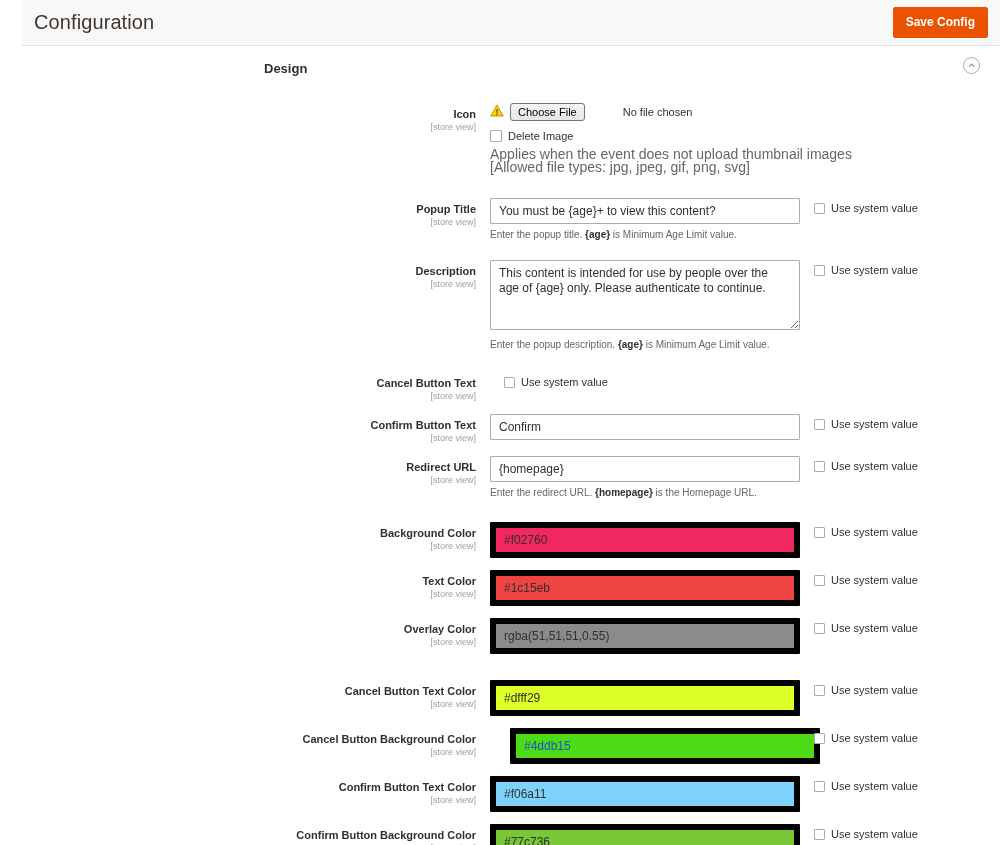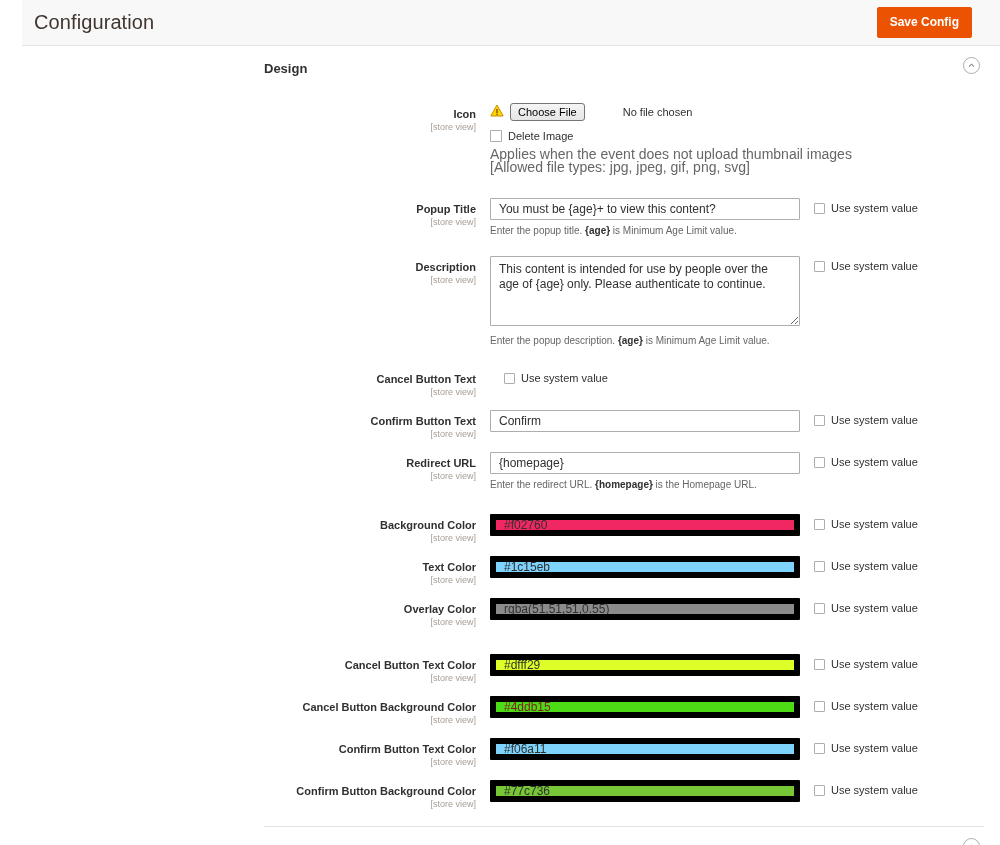--- a/index.html
+++ b/index.html
@@ -24,21 +24,21 @@
   }
   .page-title {
     font-size: 20px;
     font-weight: 400;
     color: #41362f;
     padding-left: 12px;
     letter-spacing: .1px;
   }
   .save-config-btn {
     position: absolute;
-    right: 28px;
+    right: 12px;
     top: 7px;
     background: #eb5202;
     color: #ffffff;
     border: 1px solid #eb5202;
     border-radius: 2px;
     font-size: 12px;
     font-weight: bold;
     padding: 8px 12px 9px;
     line-height: 1;
     cursor: pointer;
@@ -118,21 +118,21 @@
     padding-top: 4px;
   }
 
   
   input.txt, textarea.txt {
     width: 100%;
     border: 1px solid #adadad;
     border-radius: 1px;
     font-size: 12px;
     color: #303030;
-    padding: 4px 8px;
+    padding: 12px 8px;
     height: 22px;
     line-height: 14px;
     font-family: "Liberation Sans", sans-serif;
     background: #fff;
   }
   textarea.txt {
     height: 70px;
     resize: vertical;
     padding: 5px 8px;
     line-height: 15px;
@@ -352,21 +352,21 @@
                 <span class="cbox"></span>
                 <span>Use system value</span>
               </label>
             </div>
           </div>
           <div class="field" style="margin-top: 11px;">
             <div class="field-label">
               <span class="lbl">Text Color</span>
               <span class="scope">[store view]</span>
             </div>
-            <div class="field-control"><input class="txt swatch" type="text" value="#1c15eb" style="background: #7dd3fc; color: rgb(48, 48, 48);"></div>
+            <div class="field-control"><input class="txt swatch" type="text" value="#1c15eb" style="background: #ef4444; color: rgb(48, 48, 48);"></div>
             <div class="field-extra">
               <label class="sysval">
                 <span class="cbox"></span>
                 <span>Use system value</span>
               </label>
             </div>
           </div>
           <div class="field" style="margin-top: 11px;">
             <div class="field-label">
               <span class="lbl">Overlay Color</span>
@@ -391,21 +391,21 @@
                 <span class="cbox"></span>
                 <span>Use system value</span>
               </label>
             </div>
           </div>
           <div class="field" style="margin-top: 11px;">
             <div class="field-label">
               <span class="lbl">Cancel Button Background Color</span>
               <span class="scope">[store view]</span>
             </div>
-            <div class="field-control"><input class="txt swatch" type="text" value="#4ddb15" style="background: rgb(77, 219, 21); color: #7f1d1d;"></div>
+            <div class="field-control"><input class="txt swatch" type="text" value="#4ddb15" style="background: rgb(77, 219, 21); color: #1d4ed8; margin-left: 20px;"></div>
             <div class="field-extra">
               <label class="sysval">
                 <span class="cbox"></span>
                 <span>Use system value</span>
               </label>
             </div>
           </div>
           <div class="field" style="margin-top: 11px;">
             <div class="field-label">
               <span class="lbl">Confirm Button Text Color</span>

